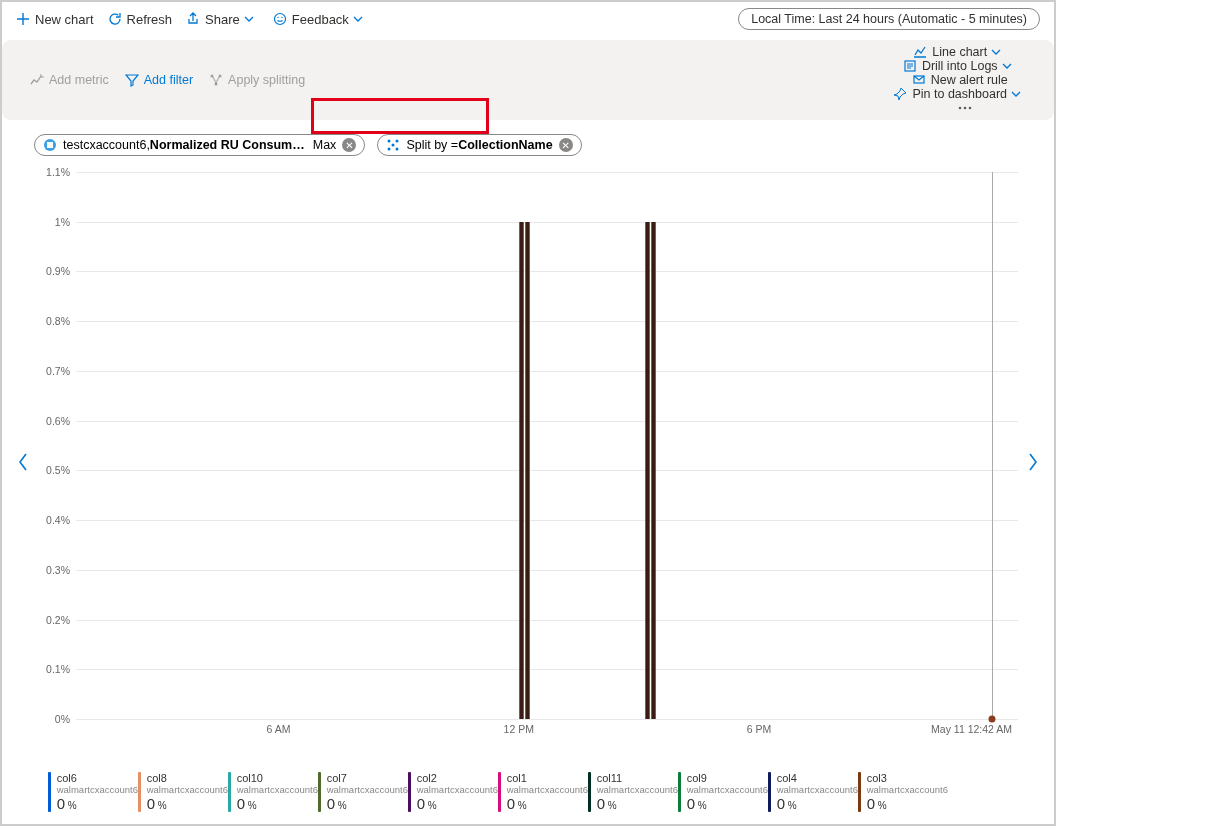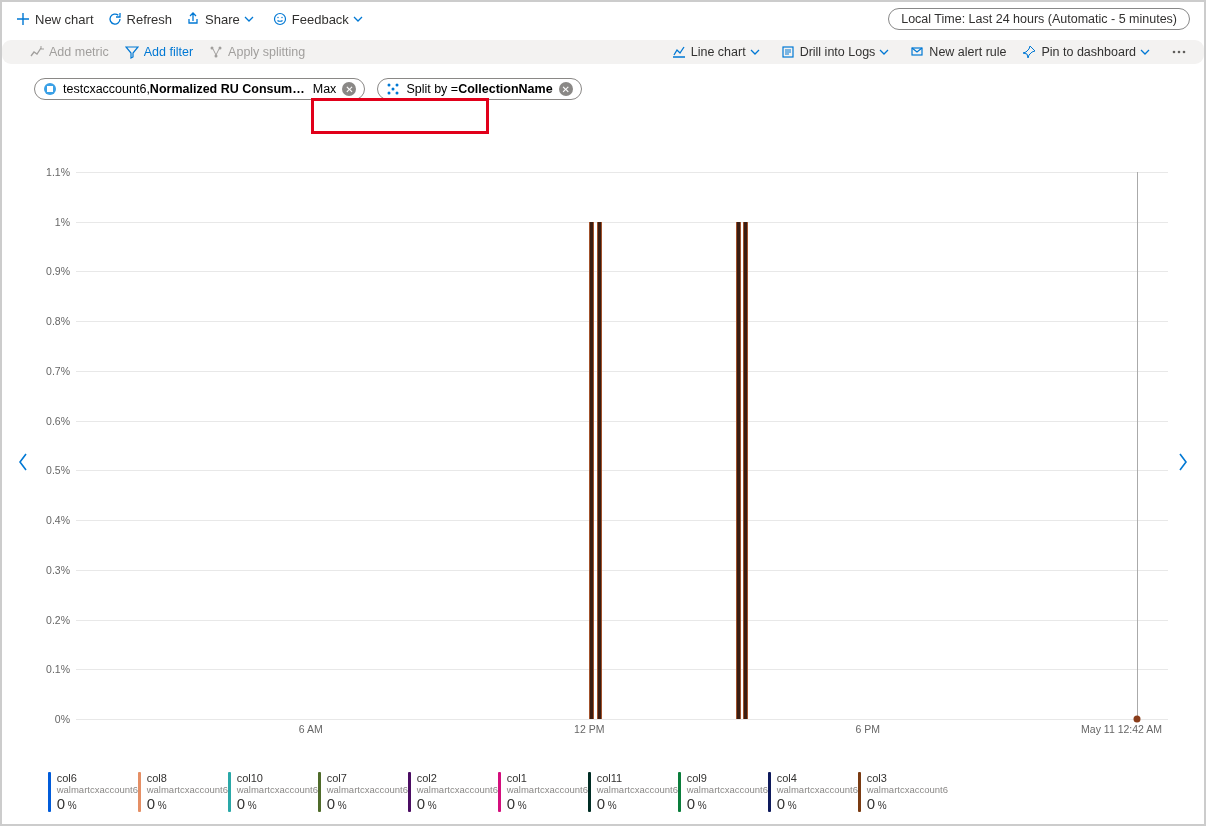--- a/index.html
+++ b/index.html
@@ -1,34 +1,34 @@
 <!DOCTYPE html>
 <html><head>
 <meta charset="utf-8">
 <style>
   * { box-sizing: border-box; font-family: "Segoe UI", Arial, sans-serif; }
   body { margin:0; background:#fff; }
-  .frame { width:1206px; height:826px; border:2px solid #ccc; position:relative; overflow:hidden; }
+  .frame { width:1056px; height:826px; border:2px solid #ccc; position:relative; overflow:hidden; }
   
   .topbar { display:flex; align-items:center; padding:6px 14px 10px 14px; font-size:13px; color:#323130; }
   .topbar .tbtn { display:flex; align-items:center; margin-right:14px; cursor:pointer; }
   .topbar .tbtn svg, .topbar .tbtn .ic { margin-right:5px; }
   .chev-down { margin-left:4px; }
   .spacer { flex:1; }
   .time-pill { border:1px solid #888; border-radius:14px; padding:3px 12px; font-size:12.5px; cursor:pointer; }
   
   .title-row { padding:2px 16px 10px 32px; font-size:15px; color:#323130; display:flex; align-items:center; }
   .title-row .pen { margin-left:8px; }
   
   .secbar { display:flex; align-items:center; background:#f3f2f1; padding:5px 12px 5px 28px; font-size:12.5px; color:#605e5c;border-radius:9px; }
   .secbar .sbtn { display:flex; align-items:center; margin-right:16px; cursor:pointer; }
   .secbar .sbtn.disabled { color:#a19f9d; cursor:default; }
   .secbar .sbtn.active { color:#0078d4; }
   .secbar .sbtn svg { margin-right:5px; }
-  .secbar .right { display:flex; align-items:center; margin-left:auto; }
+  .secbar .right { display:flex; align-items:center; margin-left:auto;flex-direction:column; }
   .secbar .right .sbtn { color:#323130; }
   
   .pillrow { display:flex; align-items:flex-end; padding:14px 0 8px 32px; gap:12px; }
   .pill { display:flex; align-items:center; border:1px solid #8a8886; border-radius:14px; padding:3px 8px 3px 8px; font-size:12.5px; background:#fff; }
   .pill .x { margin-left:6px; width:14px; height:14px; border-radius:50%; background:#8a8886; color:#fff; font-size:10px; display:flex; align-items:center; justify-content:center; cursor:pointer; }
   .pill svg { margin-right:6px; }
   .pill b { font-weight:600; }
   .highlight { position:absolute; border:3px solid #e1001a; pointer-events:none; }
   
   .nav-arrow { position:absolute; top:440px; width:22px; height:40px; display:flex; align-items:center; justify-content:center; cursor:pointer; color:#0078d4; font-size:18px; }

